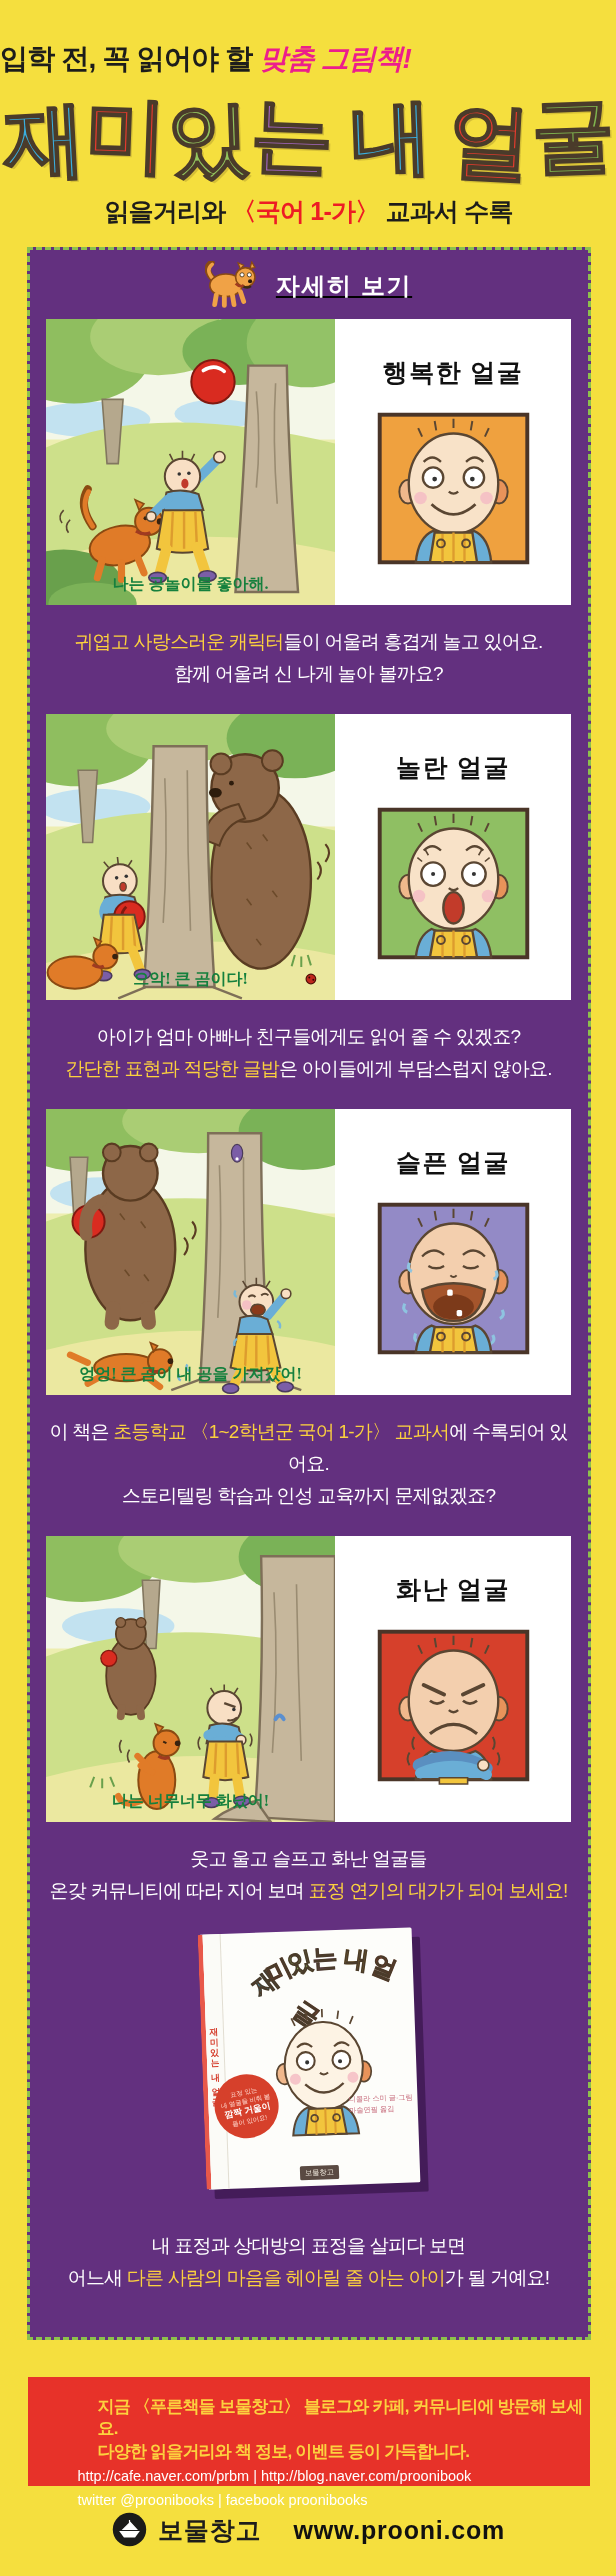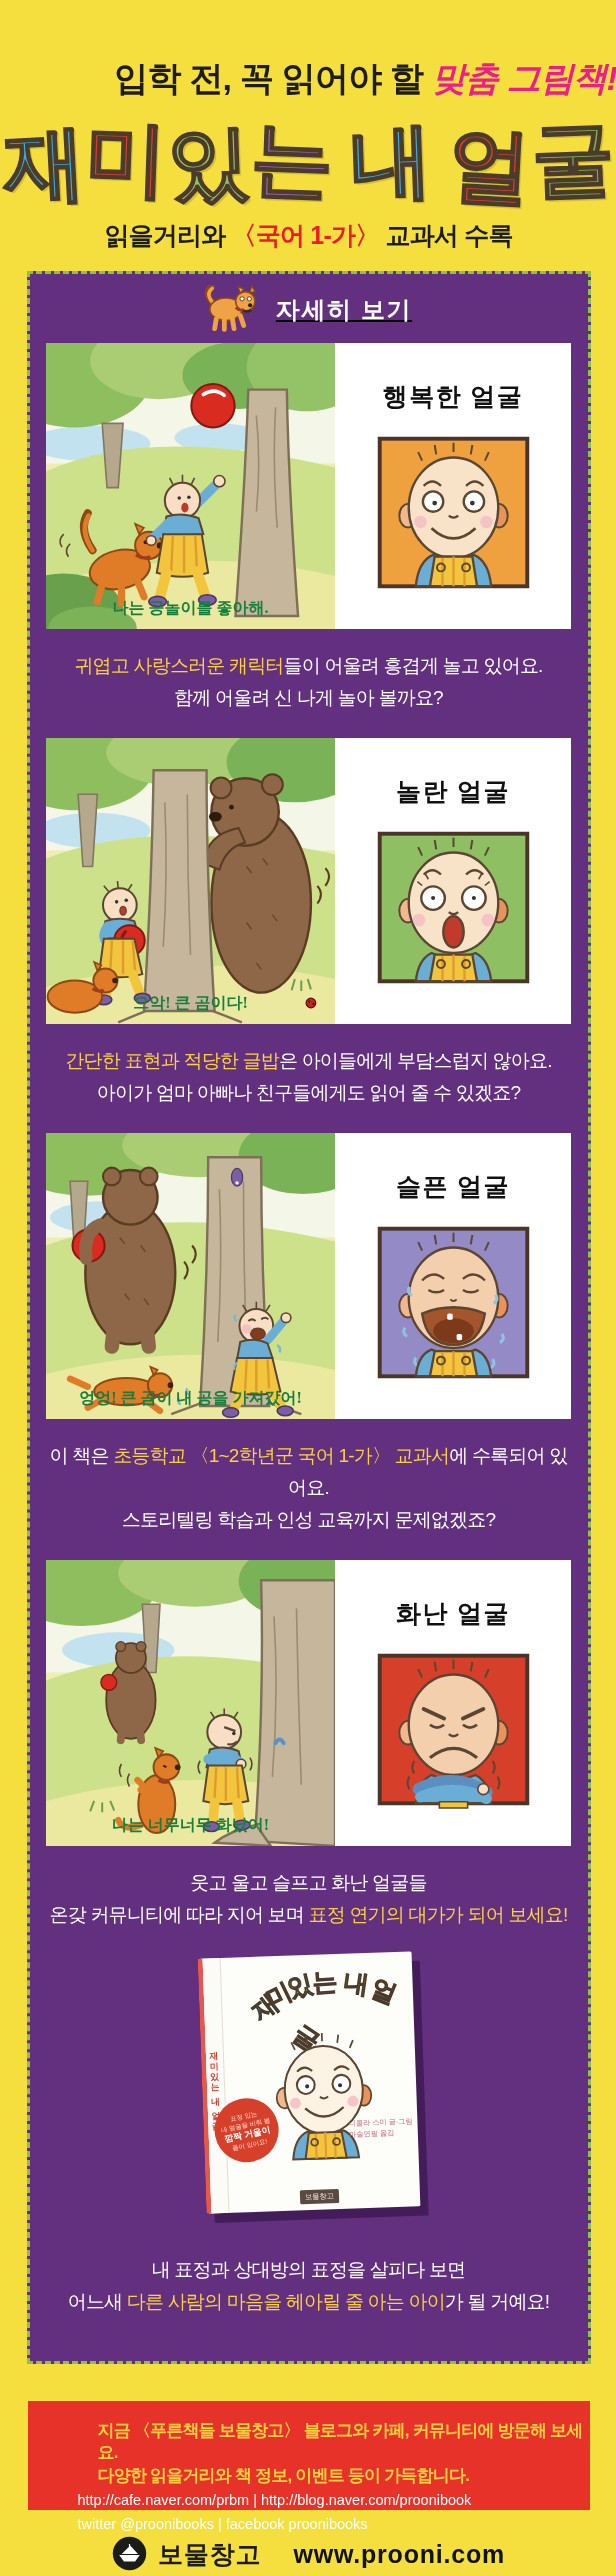--- a/index.html
+++ b/index.html
@@ -1,20 +1,20 @@
 <!DOCTYPE html>
 <html style="font-size:13px"><head>
 <meta charset="utf-8">
 <style>
   * { margin:0; padding:0; box-sizing:border-box; }
   body { background:#888; font-family:"Liberation Sans", sans-serif; }
   .page { width:617px; height:2576px; margin:0 auto; background:#f5df3e; overflow:hidden; position:relative; }
 
   
-  .tagline { padding-top:56px; text-align:right; font-size:34px; font-weight:bold; color:#1d1d1b; letter-spacing:-0.8px; }
+  .tagline { padding-top:40px; text-align:left; font-size:28px; font-weight:bold; color:#1d1d1b; letter-spacing:-0.8px; }
   .tagline .pink { color:#ec1e8c; font-style:italic; }
   .main-title { text-align:center; margin-top:3.2px; height:112px; line-height:112px; font-size:82px; font-weight:bold; letter-spacing:0.8px; }
   .tl { display:inline-block; -webkit-text-stroke:2px #4a3b2a; text-shadow:2.4px 2.4px 0 rgba(70,50,20,.18); }
   .tl0 { color:#3aaede; transform:rotate(-3deg) translateY(3.2px); }
   .tl1 { color:#e23b2e; transform:rotate(2deg) translateY(-2.4px); }
   .tl2 { color:#92c45e; transform:rotate(-2deg) translateY(2.4px); }
   .tl3 { color:#a768c6; transform:rotate(2deg) translateY(-1.6px); }
   .tl4 { color:#3aaede; margin-left:16px; transform:rotate(-2deg); }
   .tl5 { color:#e23b2e; margin-left:16px; transform:rotate(3deg) translateY(4.8px); }
   .tl6 { color:#7fb34f; transform:rotate(-2deg) translateY(-1.6px); }
@@ -275,22 +275,22 @@
             <path d="M70,194 l6,-34 h48 l6,34 Z" fill="#f2c53d" stroke="#5a4632" stroke-width="3"></path>
             <path d="M86,162 v32 M100,160 v34 M114,162 v32" stroke="#dd9c2e" stroke-width="3"></path>
             <circle cx="84" cy="172" r="5" fill="none" stroke="#5a4632" stroke-width="2.5"></circle>
             <circle cx="116" cy="172" r="5" fill="none" stroke="#5a4632" stroke-width="2.5"></circle>
           </svg>
         </div>
       </div>
     </div>
 
     <div class="blurb">
+      <div><span>아이가 엄마 아빠나 친구들에게도 읽어 줄 수 있겠죠?</span><span class="hl"></span><span></span></div>
       <div><span></span><span class="hl">간단한 표현과 적당한 글밥</span><span>은 아이들에게 부담스럽지 않아요.</span></div>
-      <div><span>아이가 엄마 아빠나 친구들에게도 읽어 줄 수 있겠죠?</span><span class="hl"></span><span></span></div>
     </div>
 
     <div class="section-panel">
       <div class="scene">
         <svg viewBox="0 0 360 356">
           <rect width="360" height="356" fill="#edeeb0"></rect>
           <rect width="360" height="130" fill="#f4f7e8"></rect>
           <ellipse cx="70" cy="105" rx="65" ry="20" fill="#c2e2f0"></ellipse>
           <path d="M0,140 Q150,85 360,135 L360,356 L0,356 Z" fill="#cde08a"></path>
           <path d="M0,300 Q180,255 360,295 L360,356 L0,356 Z" fill="#ebe8a0"></path>

